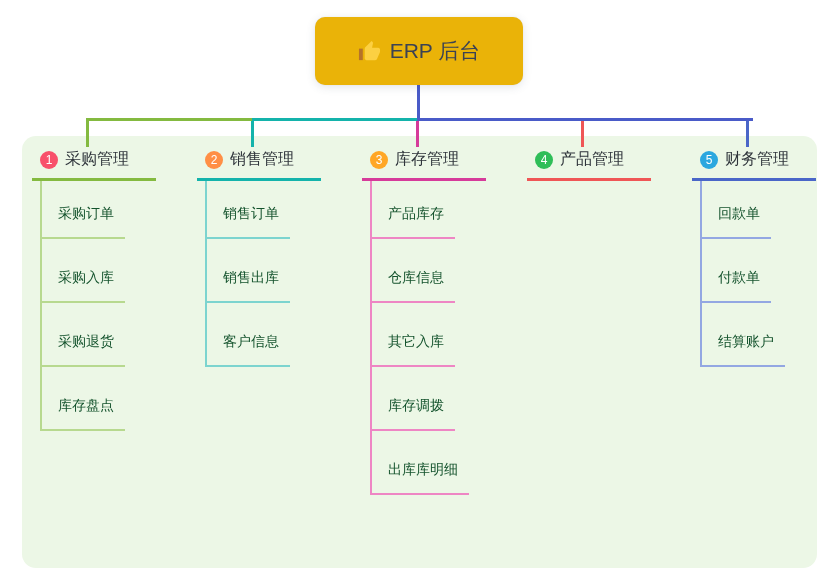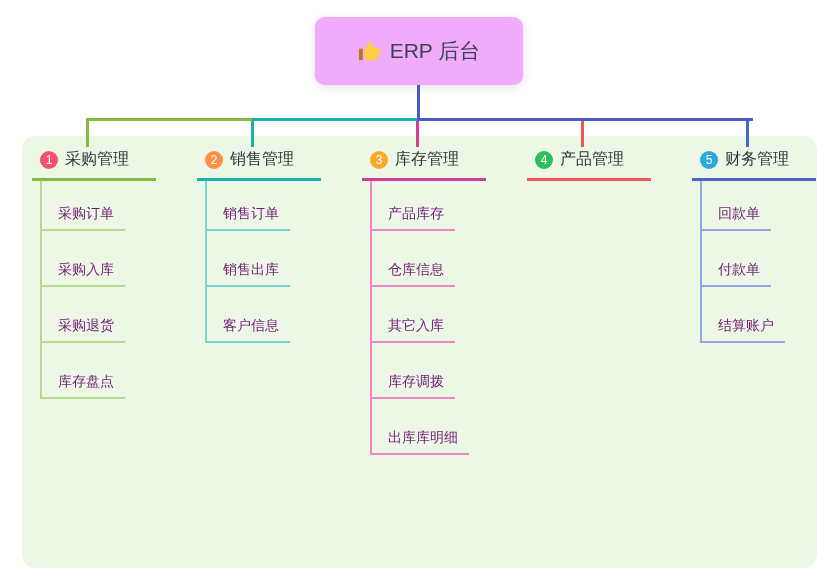--- a/index.html
+++ b/index.html
@@ -3,39 +3,39 @@
 <meta charset="utf-8">
 <style>
   html,body { margin:0; padding:0; background:#ffffff; }
   body { width:839px; height:588px; font-family:"Liberation Sans","DejaVu Sans",sans-serif; }
   .canvas { position:relative; width:839px; height:588px; overflow:hidden; background:#ffffff; }
 
   .panel { position:absolute; left:22px; top:136px; width:795px; height:432px;
            border-radius:14px; z-index:0; }
 
   .root-card { position:absolute; left:315px; top:17px; width:208px; height:68px;
-               background:#f0abfc; border-radius:10px;
+               background:#eab308; border-radius:10px;
                box-shadow:0 2px 10px rgba(60,70,90,.14), 0 0 1px rgba(60,70,90,.18);
                display:flex; align-items:center; justify-content:center; gap:9px;
                font-size:21px; font-weight:500; color:#3b4254; z-index:5; }
   .thumb-icon { width:23px; height:23px; display:inline-flex; }
   .drop { position:absolute; top:119px; width:3px; height:28px; z-index:1; }
   .bus  { position:absolute; top:118px; height:3px; z-index:2; }
   .stem { position:absolute; left:417px; top:84px; width:3px; height:37px; z-index:2; }
 
   .branch { position:absolute; top:146px; z-index:3; }
   .branch-header { display:flex; align-items:center; gap:7px; min-width:114px; width:fit-content;
                    height:27px; padding:0 2px 5px 8px; border-bottom:3px solid var(--c);
                    font-size:16px; color:#2f353b; white-space:nowrap; }
   .badge { flex:0 0 auto; width:18px; height:18px; border-radius:50%; background:var(--bc);
            color:#ffffff; font-size:12px; line-height:18px; text-align:center; }
   .children { margin-left:8px; border-left:2px solid var(--lc); width:max-content; }
   .child { height:48px; box-sizing:content-box; display:flex; align-items:flex-end;
-           padding:0 11px 6px 16px; border-bottom:2px solid var(--lc);
-           width:max-content; font-size:14px; color:#701a75; white-space:nowrap; }
+           padding:0 11px 14px 16px; border-bottom:2px solid var(--lc);
+           width:max-content; font-size:14px; color:#14532d; white-space:nowrap; }
   .child:first-child { height:42px; }
   .child-label { display:inline-block; }
 </style>
 </head>
 <body>
 
 <div class="canvas">
   <div class="panel" id="panel" style="background: rgb(236, 247, 230);"></div>
 
   <div class="stem" id="stem" style="background: rgb(74, 91, 200);"></div>

